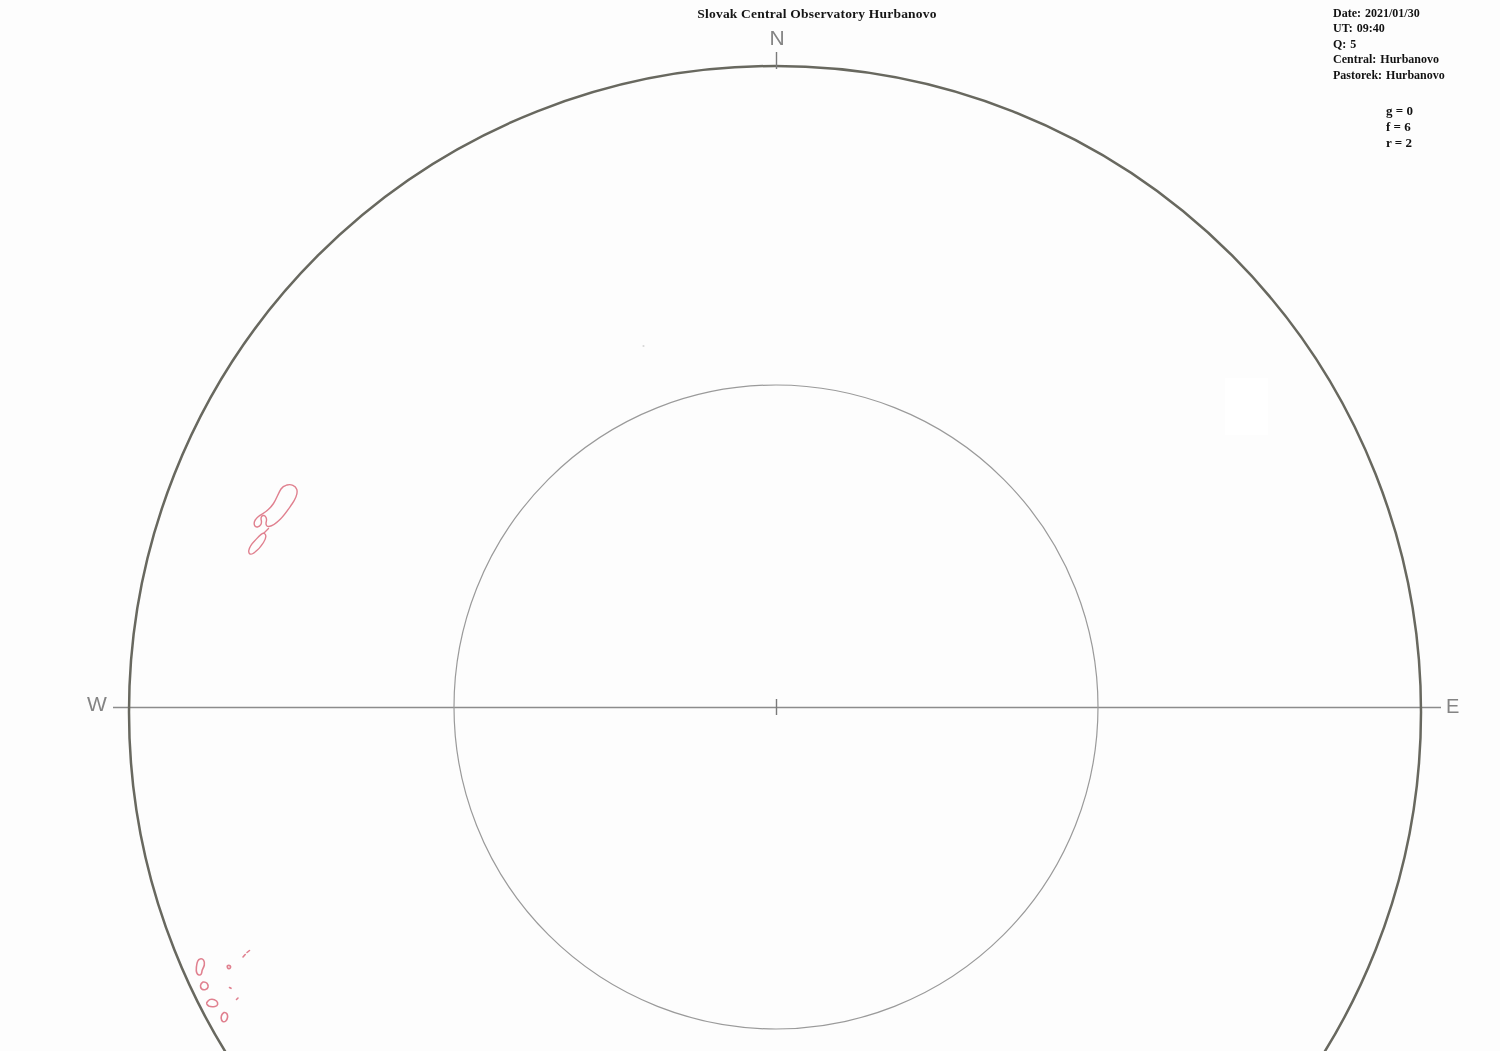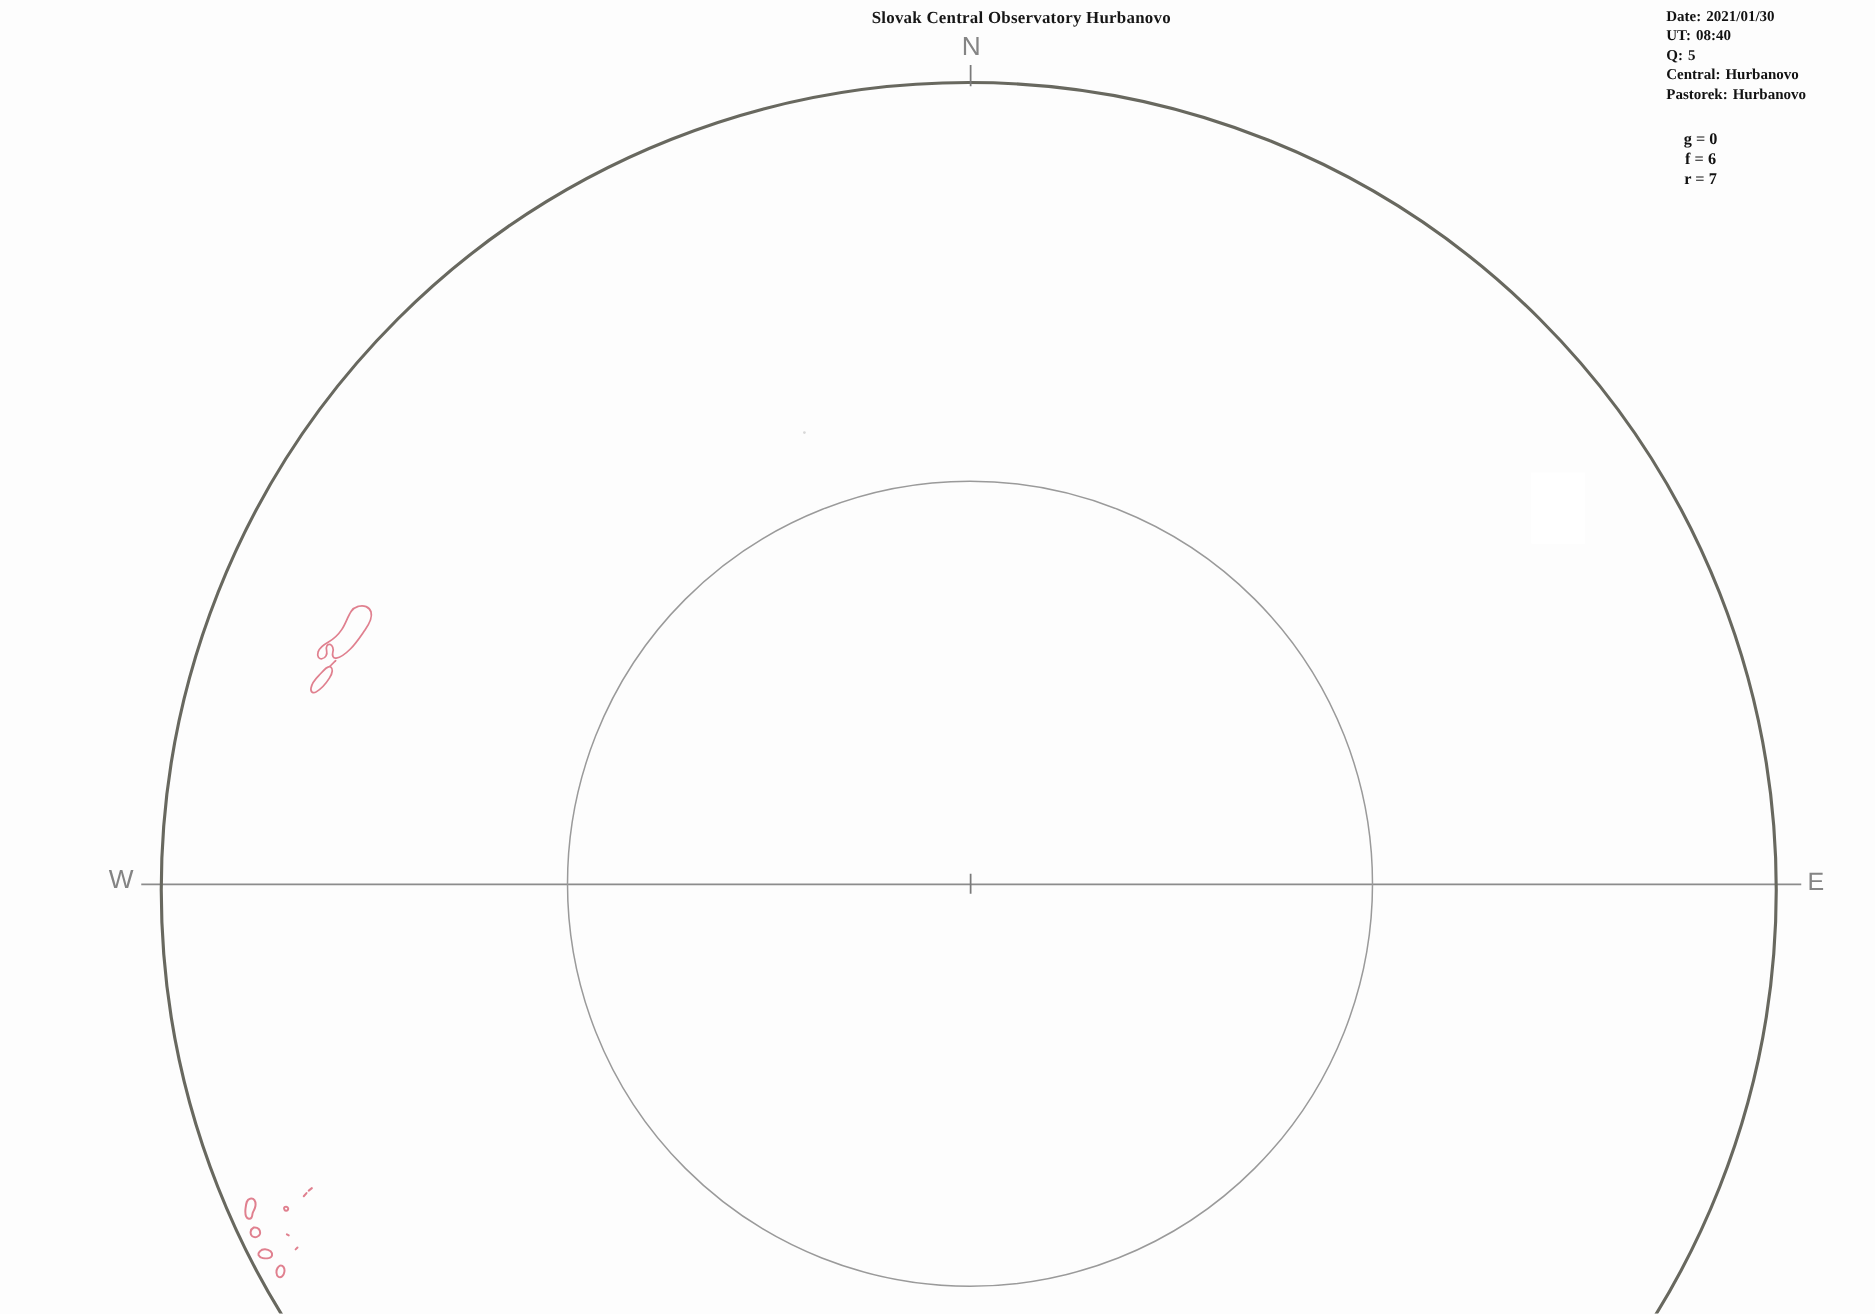--- a/index.html
+++ b/index.html
@@ -48,28 +48,27 @@
     top: 6px;
     font-size: 12px;
     font-weight: bold;
     color: #121212;
     line-height: 15.4px;
     white-space: nowrap;
   }
   .meta-row .lab { margin-right: 4px; }
   .counts {
     position: absolute;
-    left: 1347px;
+    left: 1386px;
     top: 103px;
     font-size: 13px;
     font-weight: bold;
     color: #121212;
     line-height: 16px;
     white-space: nowrap;
-    text-align: center;
   }
 </style>
 </head>
 <body>
 
 <div class="page">
 
   <svg class="drawing-svg" width="1500" height="1051" viewBox="0 0 1500 1051">
 
     <rect x="1225" y="378" width="43" height="57" fill="#ffffff"></rect>
@@ -151,32 +150,32 @@
 
   <div class="compass compass-n">N</div>
   <div class="compass compass-w">W</div>
   <div class="compass compass-e">E</div>
 
   <div class="meta">
     <div class="meta-row">
       <span class="lab">Date:</span><span>2021/01/30</span>
     </div>
     <div class="meta-row">
-      <span class="lab">UT:</span><span>08:40</span>
+      <span class="lab">UT:</span><span>09:40</span>
     </div>
     <div class="meta-row">
       <span class="lab">Q:</span><span>5</span>
     </div>
     <div class="meta-row">
       <span class="lab">Central:</span><span>Hurbanovo</span>
     </div>
     <div class="meta-row">
       <span class="lab">Pastorek:</span><span>Hurbanovo</span>
     </div>
   </div>
 
   <div class="counts">
     <div>g = 0</div>
     <div>f = 6</div>
-    <div>r = 7</div>
+    <div>r = 2</div>
   </div>
 
 </div>
 
 </body></html>

